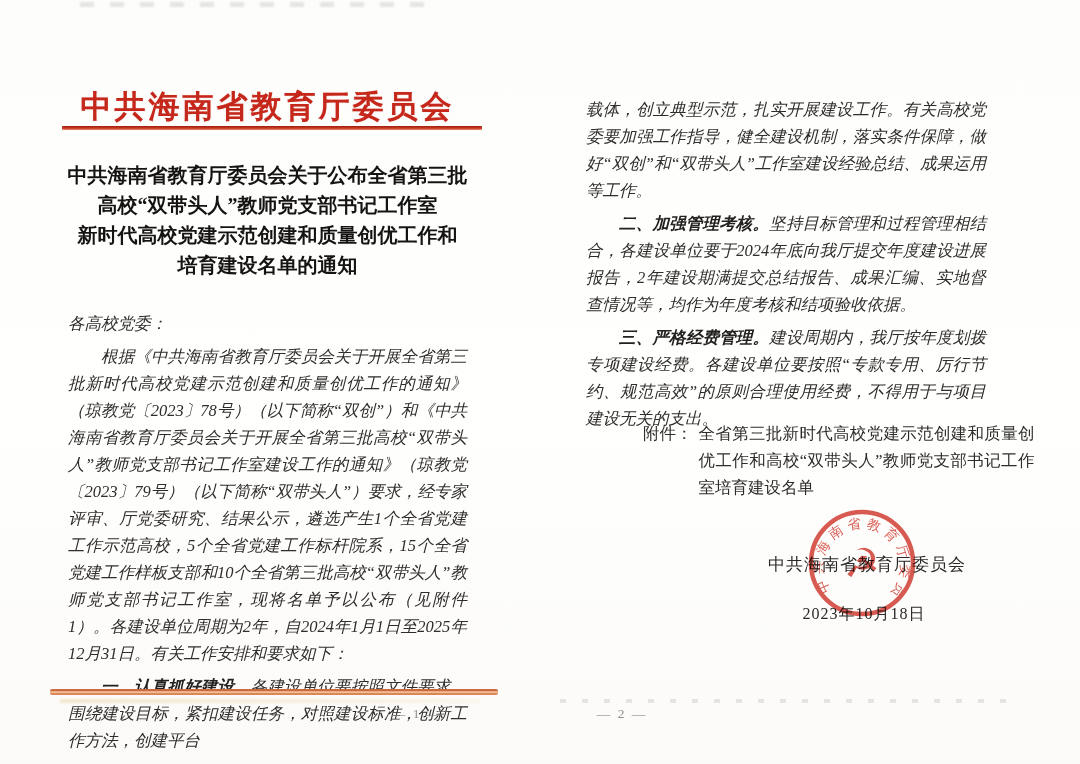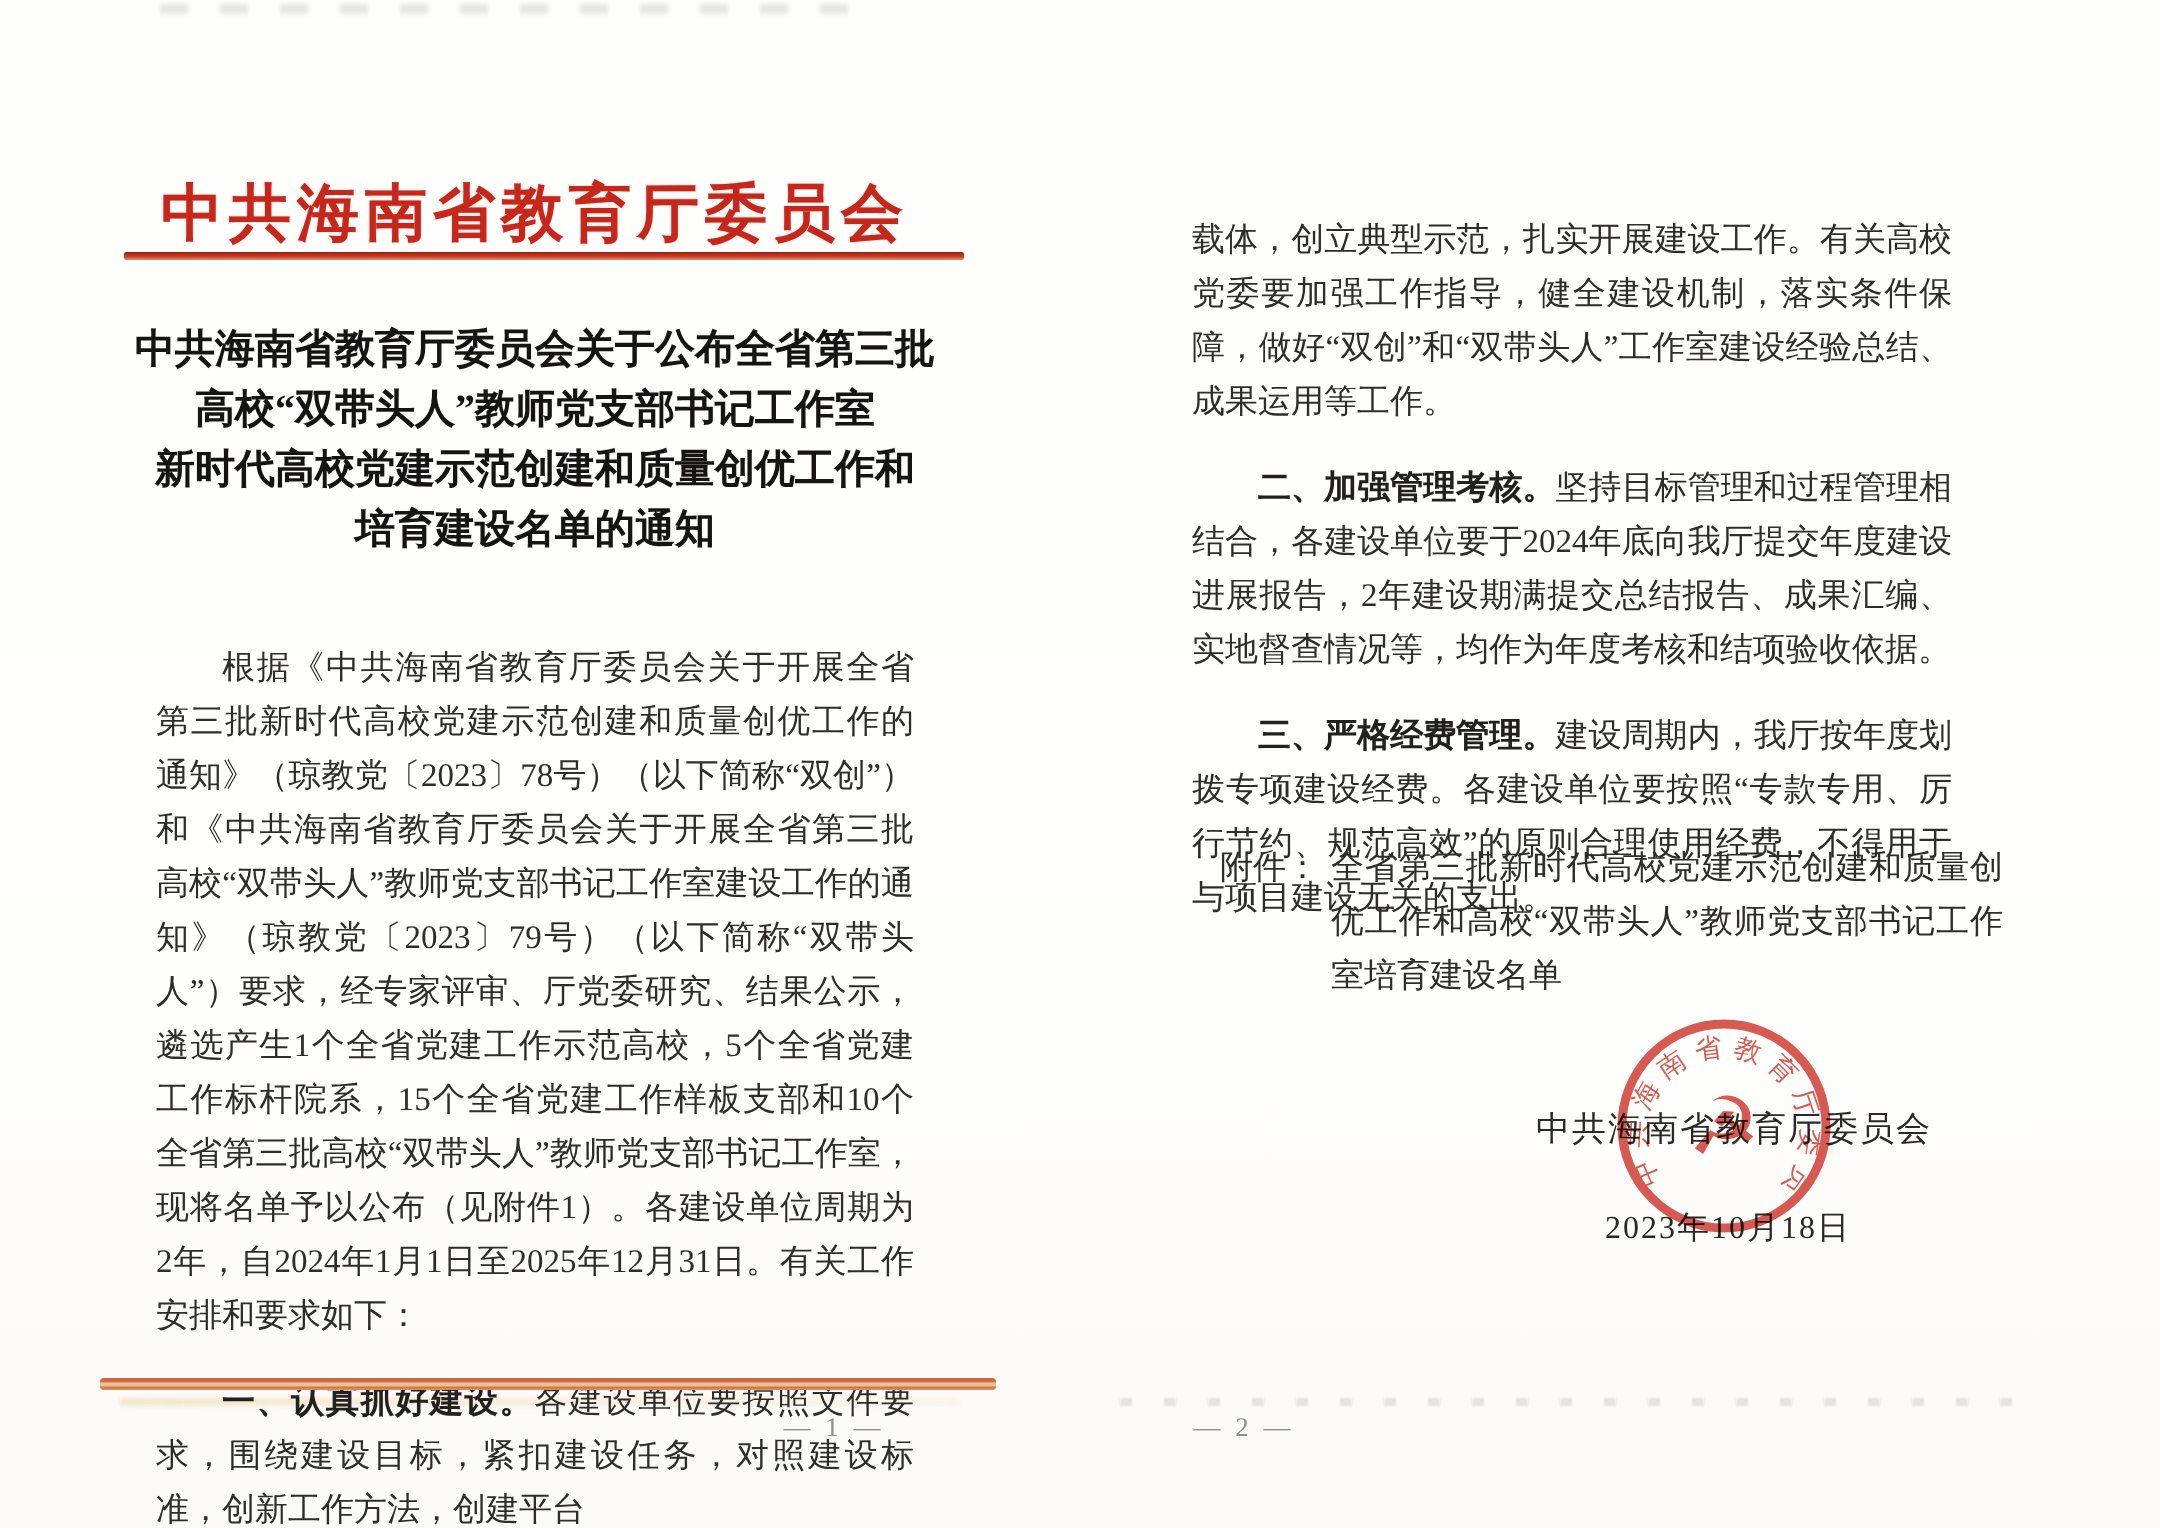--- a/index.html
+++ b/index.html
@@ -49,41 +49,41 @@
     position:absolute;left:62px;top:160px;width:411px;
     text-align:center;color:#151412;
     font-size:20px;font-weight:700;line-height:30px;
   }
   .body-col{
     font-size:16.5px;line-height:27px;color:#2f2d2a;
     text-align:justify;
   }
   .body-left{position:absolute;left:62px;top:304px;width:411px;}
   .body-right{position:absolute;left:580px;top:90px;width:412px;}
-  .para{margin:16px;}
+  .para{margin:6px;font-style:italic;}
   .para.indent{text-indent:2em;}
   .para strong{font-weight:700;color:#23211f;}
 
   .fold-line{
     position:absolute;left:50px;top:689px;width:448px;height:6px;
     background:linear-gradient(180deg,#c96b3f 0%,#c96b3f 28%,#f3bd95 45%,#f3bd95 62%,#cf7442 80%,#e0946a 100%);
     border-radius:2px;
   }
   .page-number{
     position:absolute;top:706px;width:90px;
     text-align:center;
     font-size:13.5px;color:#8f8f8f;letter-spacing:2px;
     white-space:nowrap;
   }
   .page-number.p1{left:372px;}
   .page-number.p2{left:577px;}
 
   
   .attachment{
-    position:absolute;left:610px;top:420px;width:390px;
+    position:absolute;left:643px;top:420px;width:390px;
     display:flex;align-items:flex-start;
     font-size:16.5px;line-height:27px;color:#2f2d2a;
   }
   .attachment .att-label{flex:0 0 auto;white-space:nowrap;margin-right:6px;}
   .attachment .att-text{flex:0 0 336px;width:336px;text-align:justify;}
 
   .signature-line{
     position:absolute;left:768px;top:553px;width:180px;
     text-align:center;font-size:17px;color:#2b2927;
     white-space:nowrap;letter-spacing:1px;
@@ -115,20 +115,21 @@
   <div class="letterhead-rule"></div>
 
   <div class="doc-title">
       <div>中共海南省教育厅委员会关于公布全省第三批</div>
       <div>高校“双带头人”教师党支部书记工作室</div>
       <div>新时代高校党建示范创建和质量创优工作和</div>
       <div>培育建设名单的通知</div>
     </div>
 
   <div class="body-col body-left">
+    <p class="para">各高校党委：</p>
     <p class="para indent">根据《中共海南省教育厅委员会关于开展全省第三批新时代高校党建示范创建和质量创优工作的通知》（琼教党〔2023〕78号）（以下简称“双创”）和《中共海南省教育厅委员会关于开展全省第三批高校“双带头人”教师党支部书记工作室建设工作的通知》（琼教党〔2023〕79号）（以下简称“双带头人”）要求，经专家评审、厅党委研究、结果公示，遴选产生1个全省党建工作示范高校，5个全省党建工作标杆院系，15个全省党建工作样板支部和10个全省第三批高校“双带头人”教师党支部书记工作室，现将名单予以公布（见附件1）。各建设单位周期为2年，自2024年1月1日至2025年12月31日。有关工作安排和要求如下：</p>
     <p class="para indent"><strong>一、认真抓好建设。</strong><span>各建设单位要按照文件要求，围绕建设目标，紧扣建设任务，对照建设标准，创新工作方法，创建平台</span></p>
   </div>
 
   <div class="fold-line"></div>
   <div class="page-number p1">— 1 —</div>
 
   <div class="body-col body-right">
     <p class="para">载体，创立典型示范，扎实开展建设工作。有关高校党委要加强工作指导，健全建设机制，落实条件保障，做好“双创”和“双带头人”工作室建设经验总结、成果运用等工作。</p>
     <p class="para indent"><strong>二、加强管理考核。</strong><span>坚持目标管理和过程管理相结合，各建设单位要于2024年底向我厅提交年度建设进展报告，2年建设期满提交总结报告、成果汇编、实地督查情况等，均作为年度考核和结项验收依据。</span></p>

